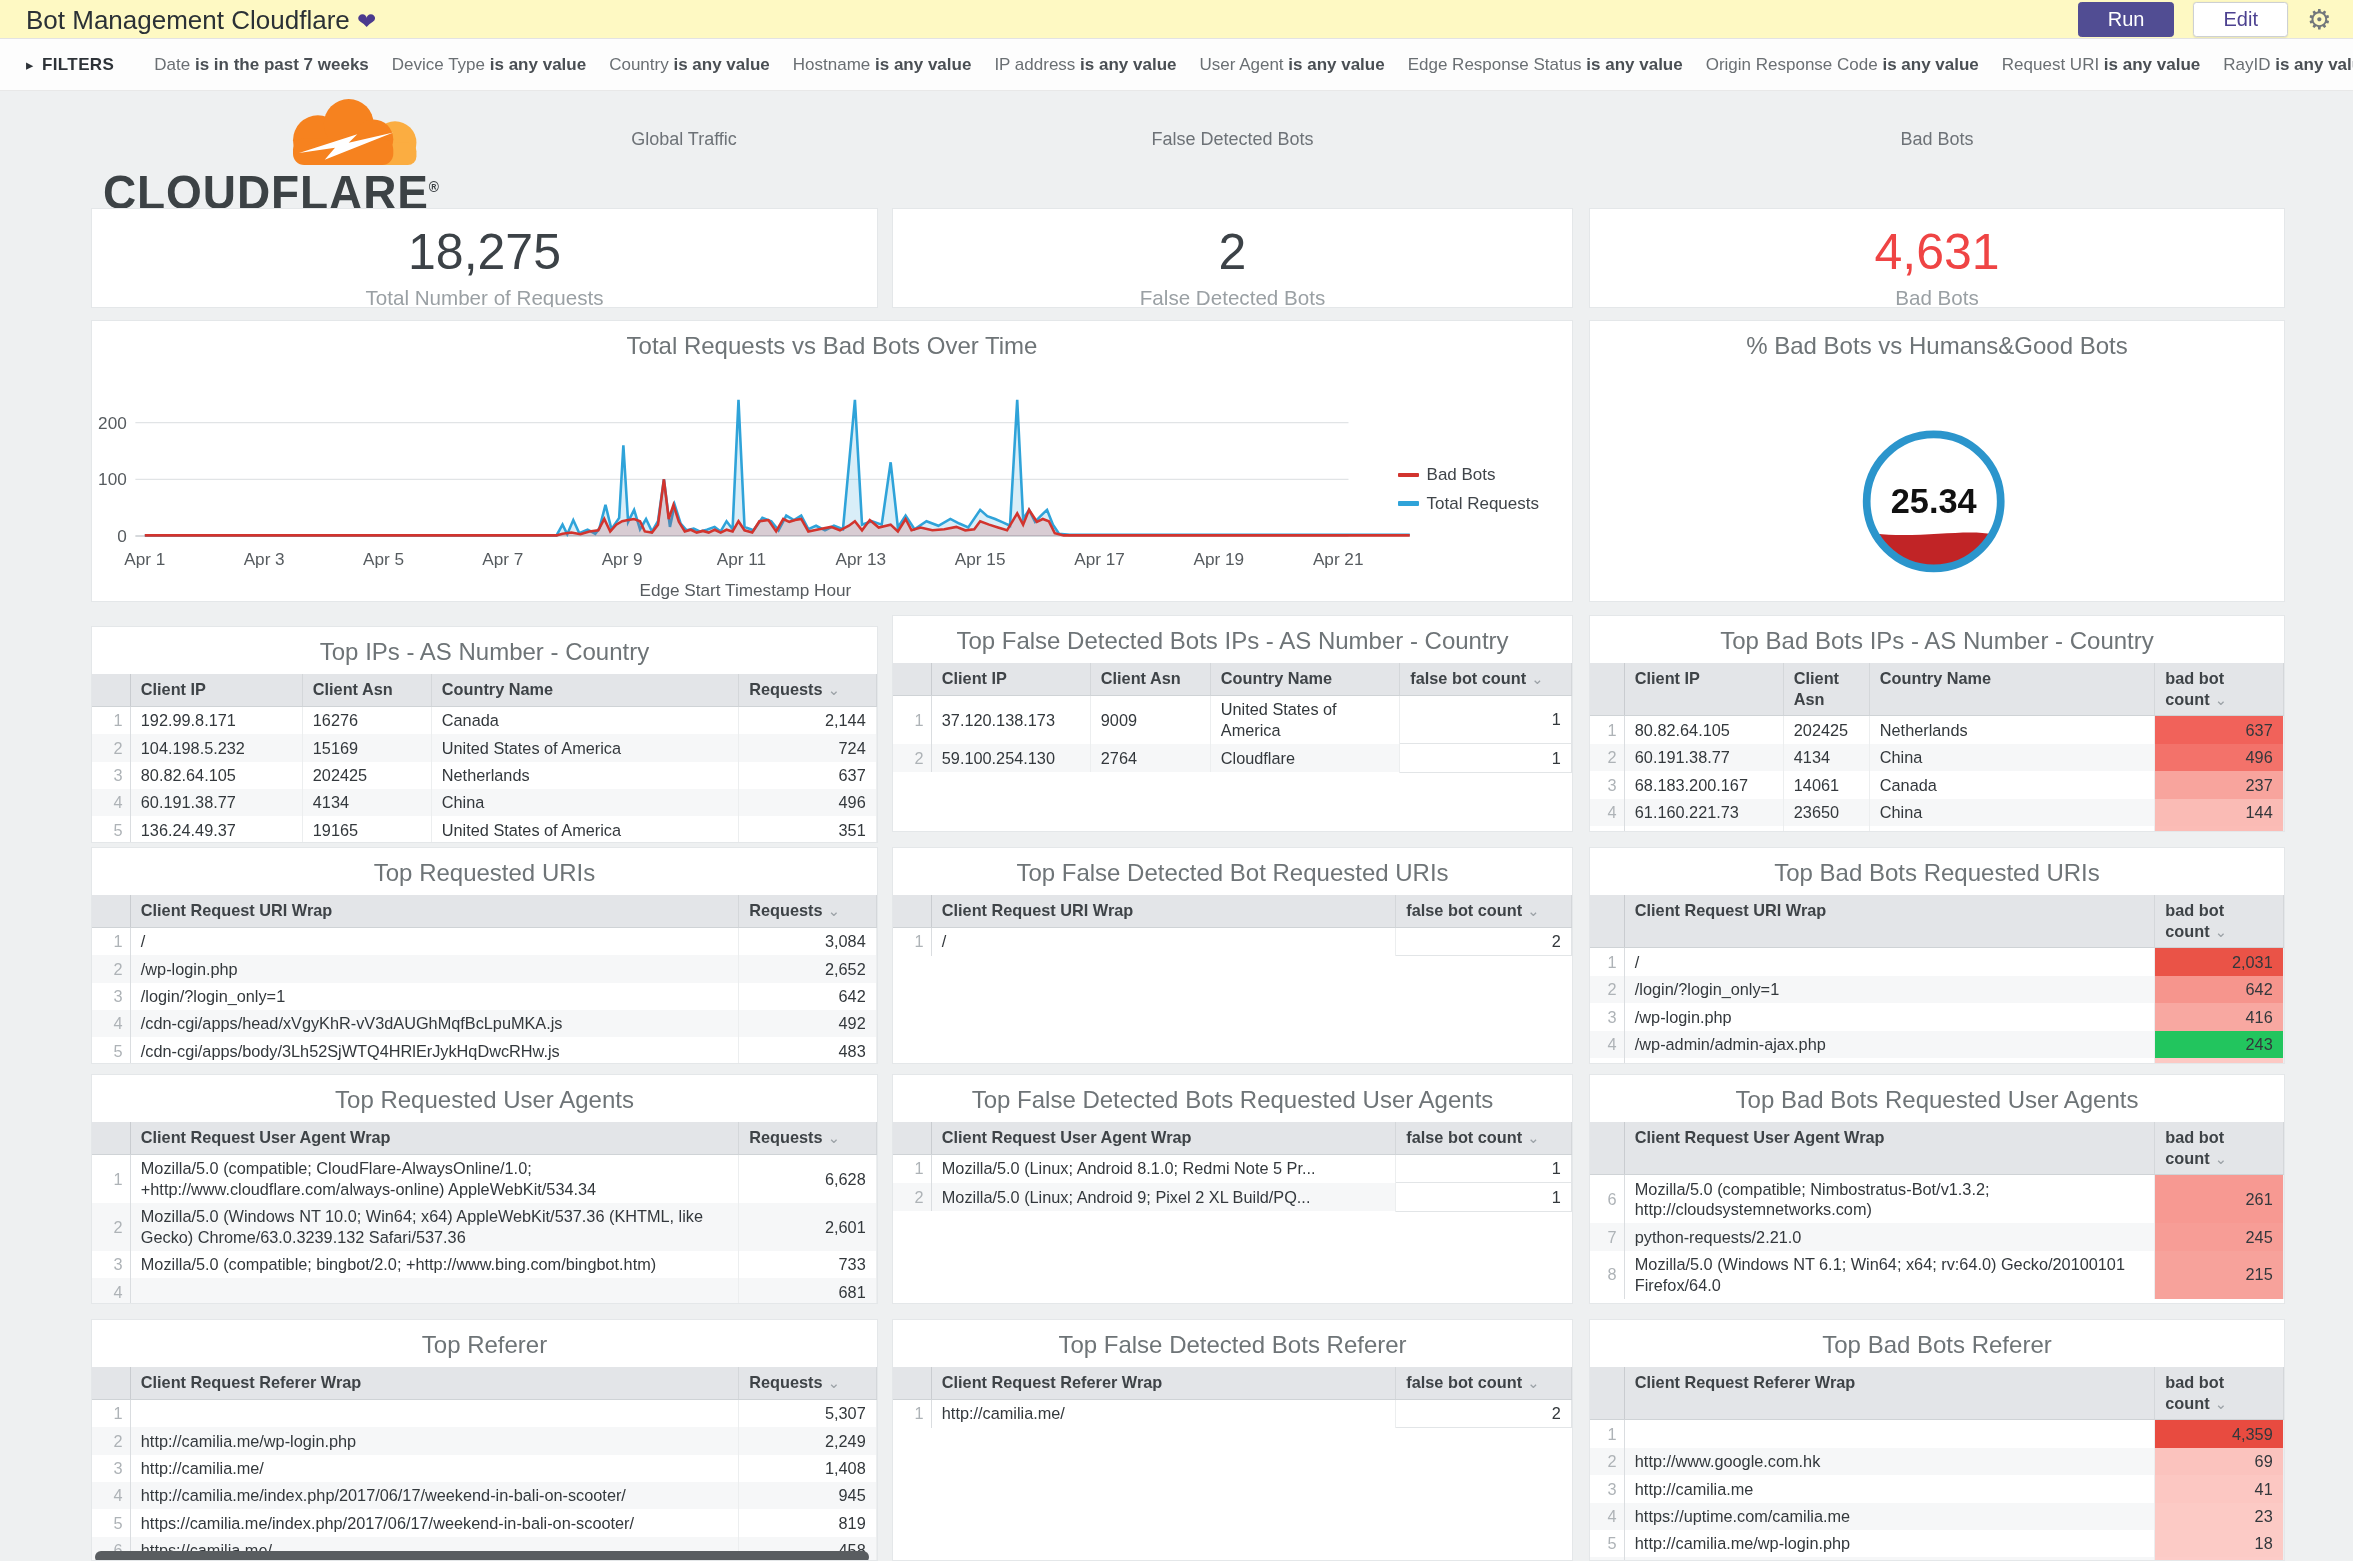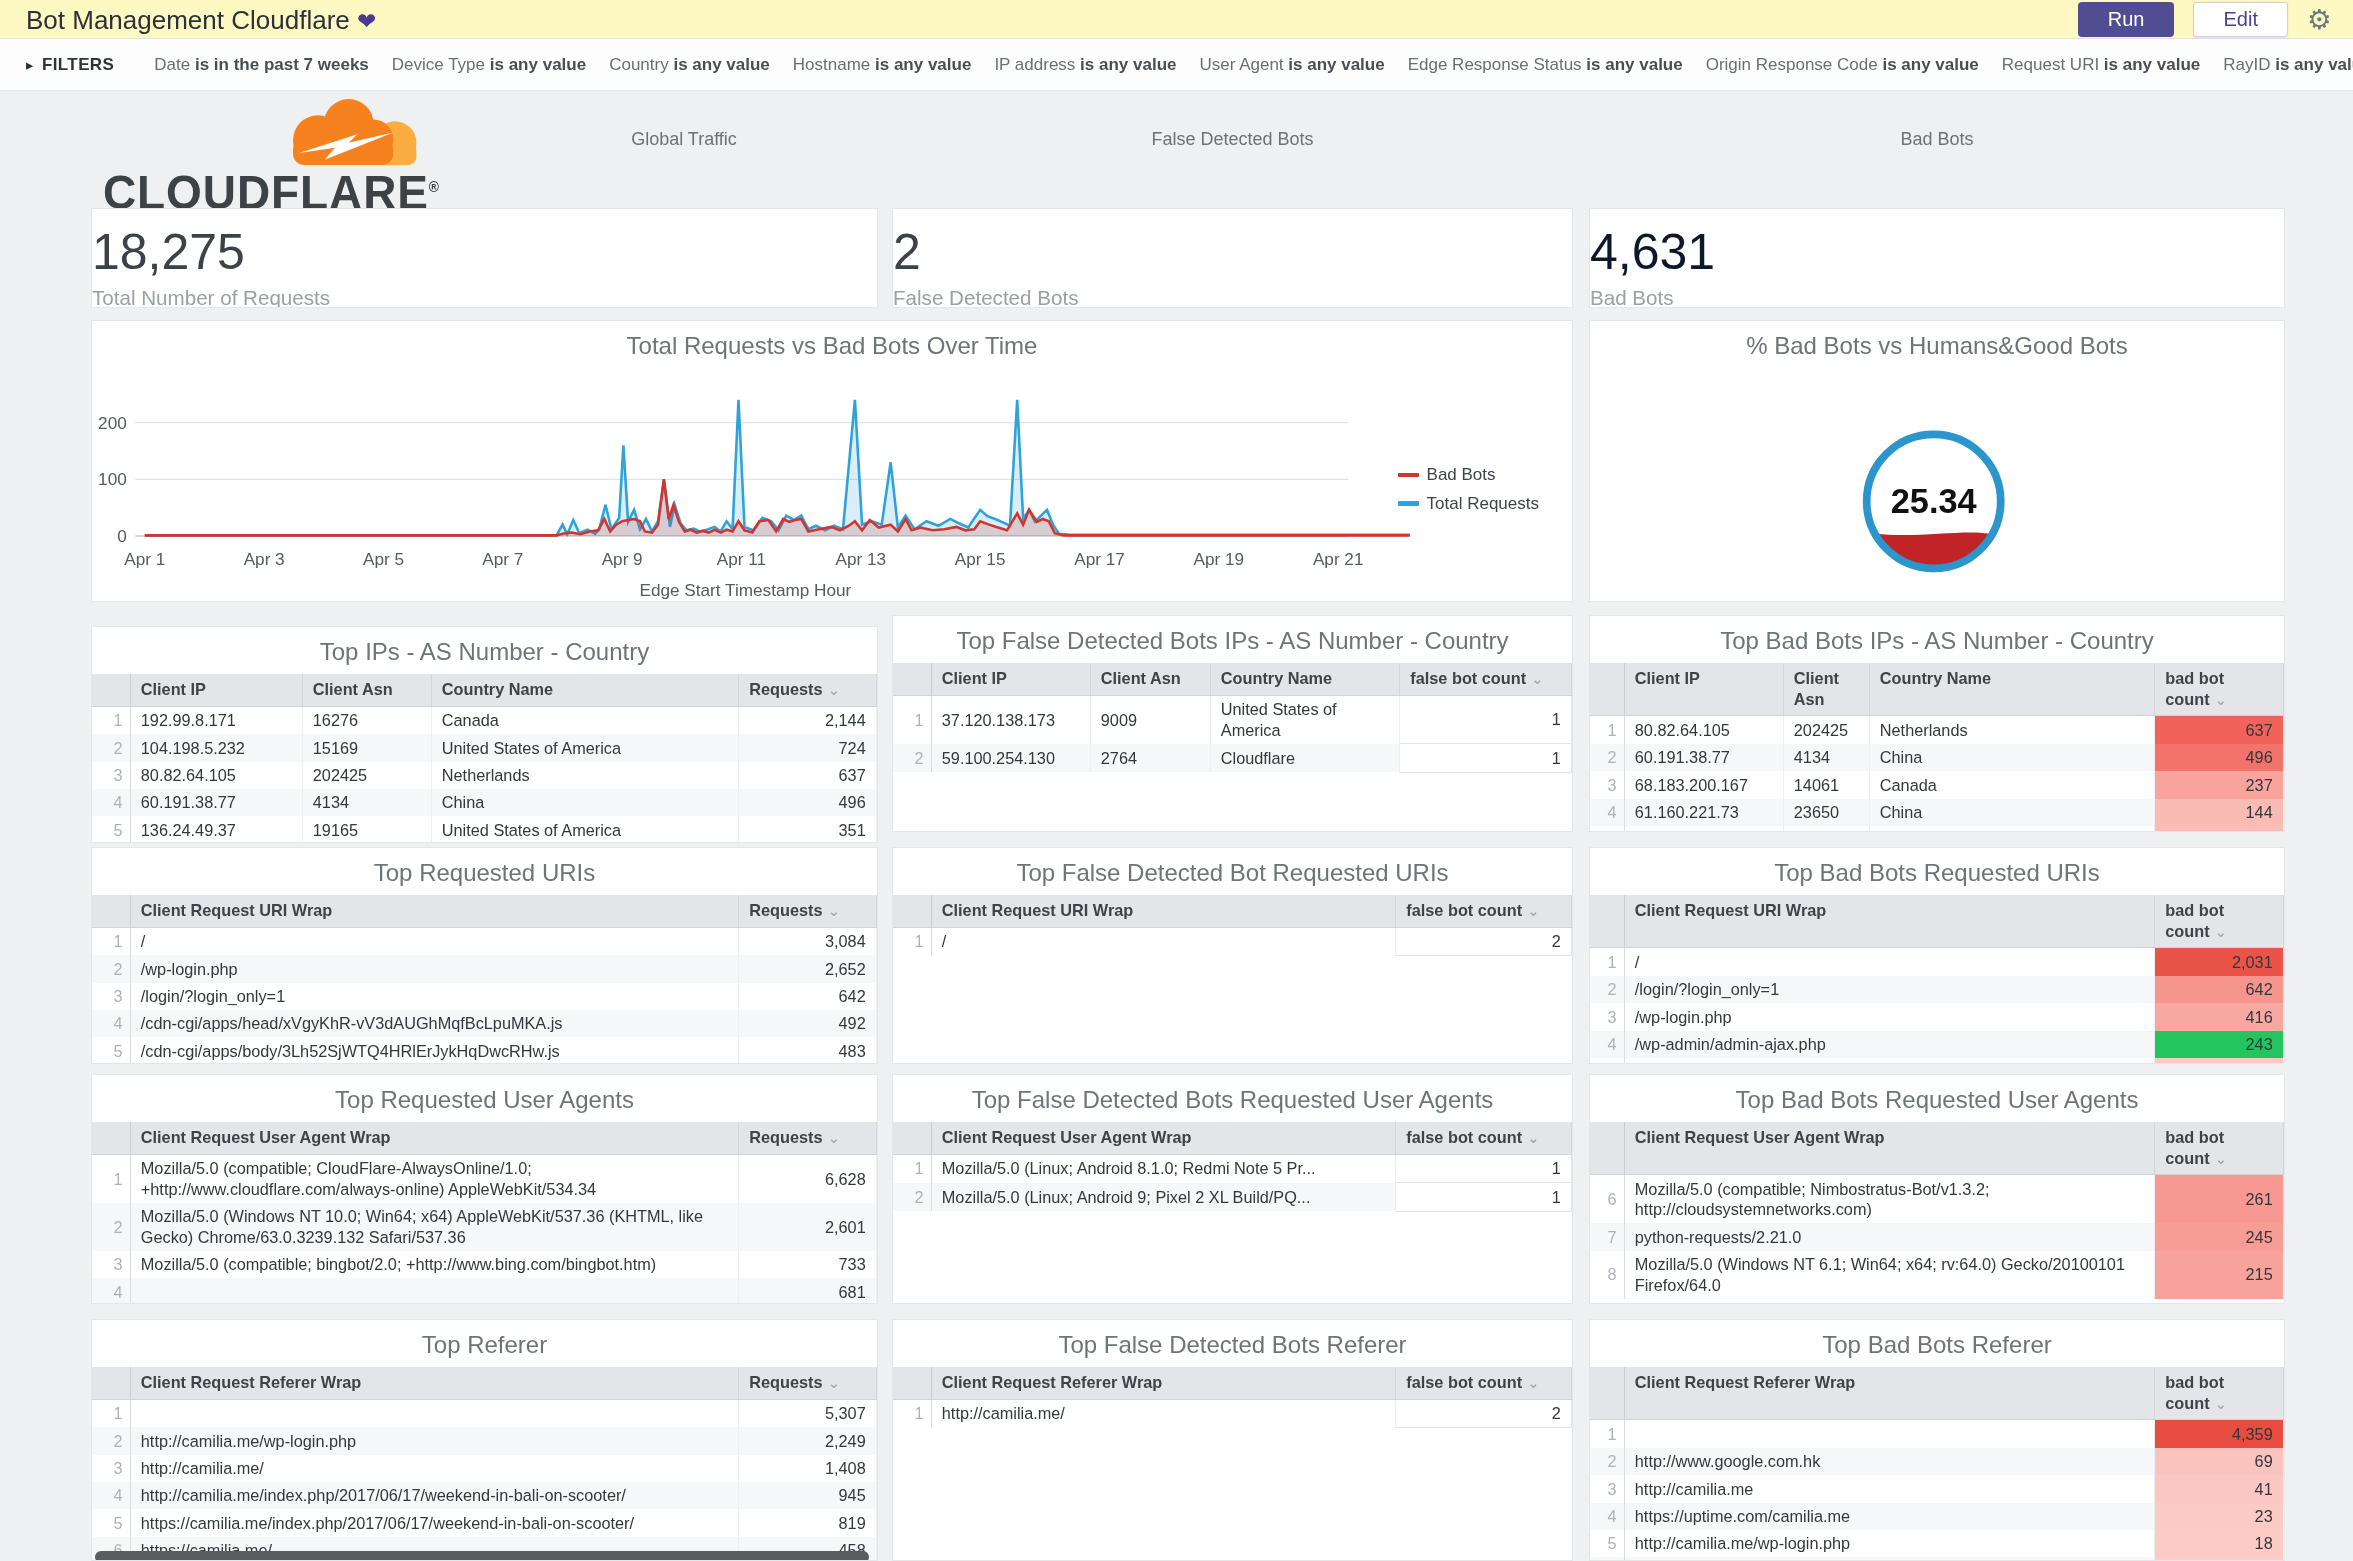--- a/index.html
+++ b/index.html
@@ -26,23 +26,23 @@
   main{position:relative;width:2354px;height:1470px;background:#eef0f1;overflow:hidden;}
   .panel{position:absolute;background:#fff;border:0.9px solid #e4e7e9;box-sizing:border-box;overflow:hidden;}
   .panel-title{margin:0;padding:11.2px 0 7.7px;text-align:center;font-size:24px;font-weight:normal;color:#6e7477;}
   .col-head{position:absolute;top:38px;font-size:18px;color:#6d7277;text-align:center;}
   
   .logo{position:absolute;left:103px;top:0;width:361px;height:120px;}
   .logo svg{position:absolute;left:172px;top:0;width:150px;height:82px;}
   .wordmark{position:absolute;left:0;top:74px;font-size:46px;font-weight:800;letter-spacing:0.9px;color:#3c4245;transform:scaleY(1.05);}
   .reg{font-size:13.8px;vertical-align:super;}
   
-  .tile{text-align:left;}
+  .tile{text-align:center;}
   .tile-num{font-size:50px;color:#3c4247;margin-top:15.5px;line-height:1.1;}
-  .tile-num.red{color:#0f172a;}
+  .tile-num.red{color:#ef4444;}
   .tile-label{font-size:20.6px;color:#9aa0a4;margin-top:6.9px;}
   
   #ts-svg{position:absolute;left:0;top:38px;}
   .tick{font-size:20px;fill:#565b5f;font-family:"Liberation Sans",sans-serif;}
   .legend{position:absolute;right:33px;top:144px;}
   .lg-item{display:flex;align-items:center;gap:7.7px;margin-bottom:8.6px;font-size:17px;color:#3f4449;}
   .lg-dash{display:inline-block;width:20.6px;height:4.3px;border-radius:0.9px;}
   
   #gauge-svg{position:absolute;left:0;top:34px;}
   #gauge-value{font-size:40px;font-weight:bold;fill:#111;font-family:"Liberation Sans",sans-serif;}

